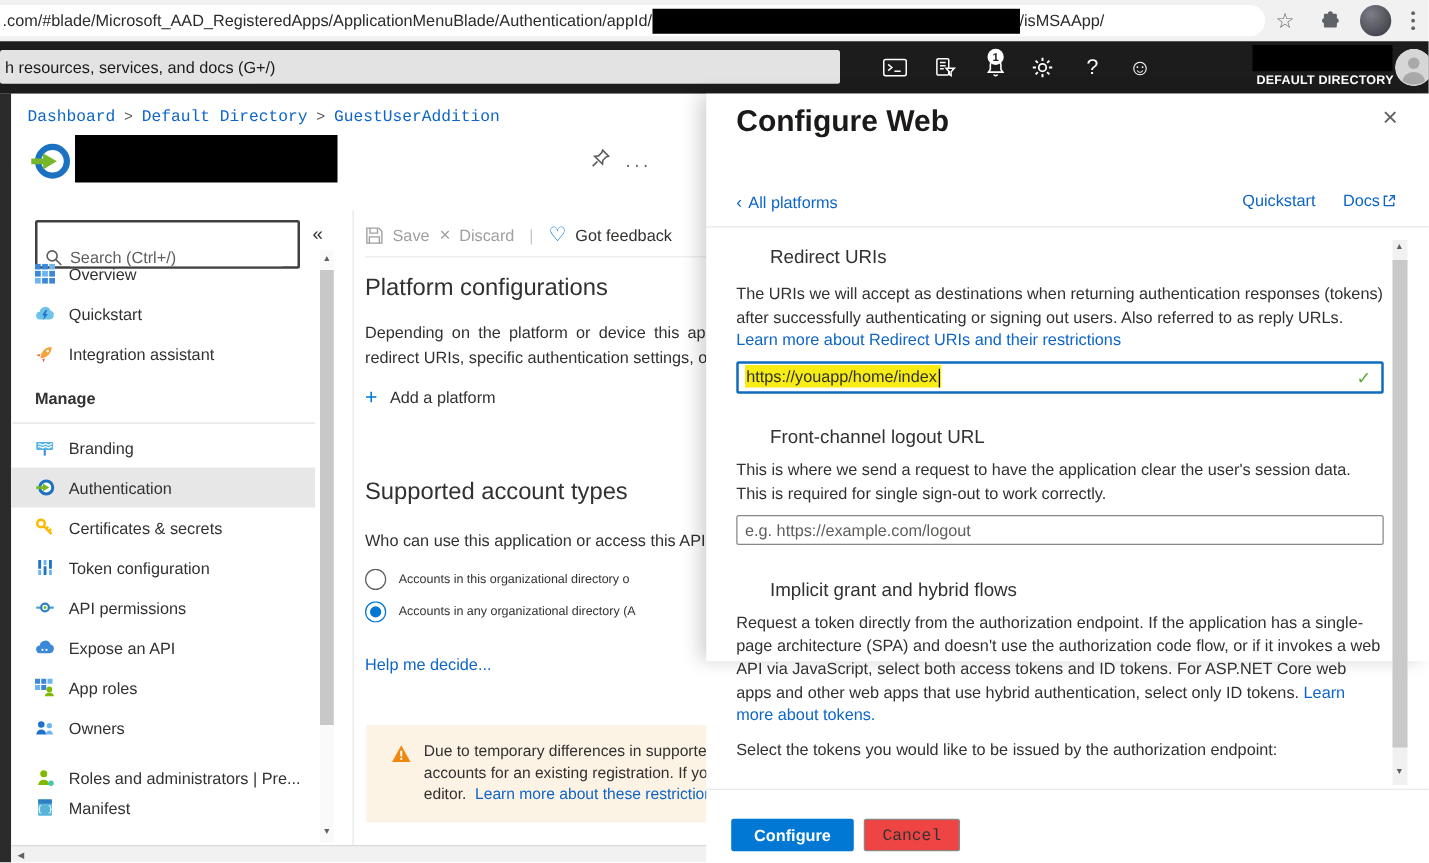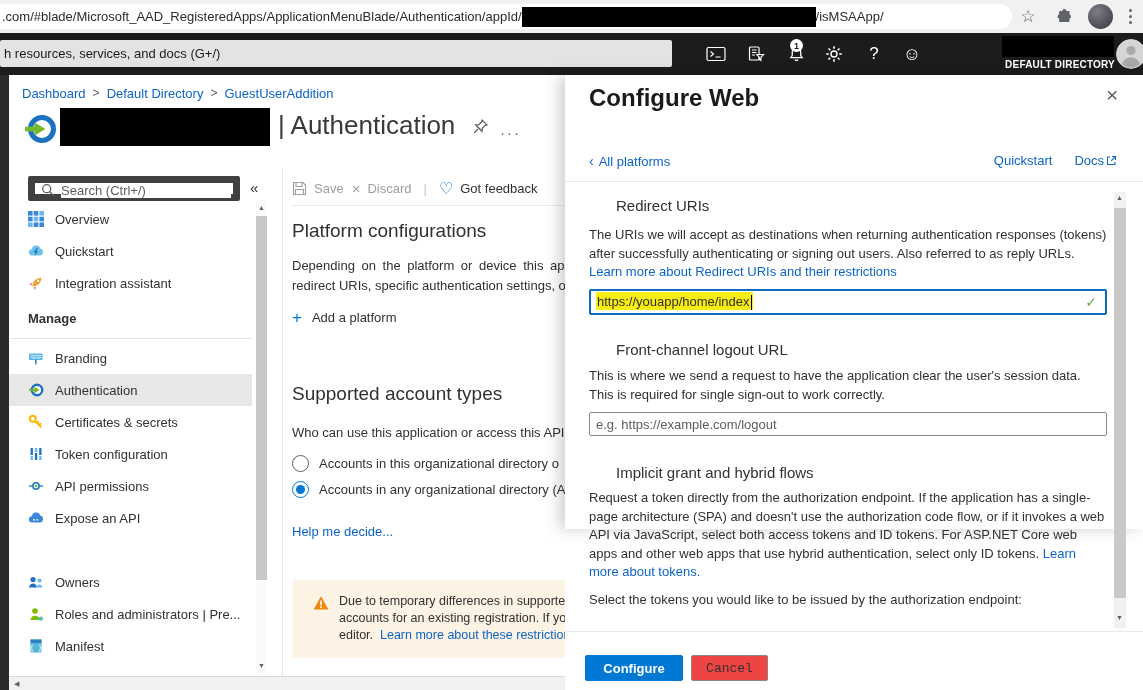--- a/index.html
+++ b/index.html
@@ -34,31 +34,31 @@
   .tenant-redact { position:absolute; left:1002px; top:3px; width:112px; height:21px; background:#000; }
   .tenant-dot { position:absolute; left:1116px; top:10px; color:#fff; font-size:11px; }
   .directory-label { position:absolute; right:28px; top:26px; color:#fff; font-size:10px; font-weight:bold;
     letter-spacing:.2px; }
   .avatar-azure { position:absolute; left:1116px; top:6px; width:30px; height:30px; border-radius:50%; overflow:hidden; }
 
   
   .left-strip { position:absolute; left:0; top:75px; width:9px; height:615px; background:#2b2b2b; }
   .workspace { position:absolute; left:9px; top:75px; width:1134px; height:615px; background:#fff; }
 
-  .breadcrumb { position:absolute; left:22px; top:86px; font-size:13px; display:flex; gap:7px; align-items:flex-start; }
+  .breadcrumb { position:absolute; left:22px; top:86px; font-size:13px; display:flex; gap:7px; align-items:flex-end;font-family:Liberation Mono, monospace; }
   .breadcrumb a { color:#0d65c8; text-decoration:none; cursor:pointer; }
   .crumb-sep { color:#605e5c; font-size:12px; }
 
   .page-title { position:absolute; left:278px; top:110px; font-size:26px; color:#3b3a39; white-space:nowrap; }
   .title-redact { position:absolute; left:60px; top:108px; width:210px; height:38px; background:#000; }
   .title-dots { position:absolute; left:500px; top:124px; color:#605e5c; font-size:15px; letter-spacing:2px; }
 
   
-  .sb-search { position:absolute; left:28px; top:176px; width:212px; height:25px; border:7px solid #404040;
-    border-radius:2px; display:flex; align-items:flex-start; gap:6px; padding-left:6px; background:#fff; }
+  .sb-search { position:absolute; left:28px; top:176px; width:212px; height:39px; border:2px solid #404040;
+    border-radius:2px; display:flex; align-items:flex-end; gap:6px; padding-left:6px; background:#fff; }
   .sb-search input { border:none; outline:none; font-size:13px; color:#323130; width:170px;
     font-family:"Liberation Sans", sans-serif; }
   .sb-search input::placeholder { color:#605e5c; }
   .collapse-chevron { position:absolute; left:250px; top:179px; font-size:15px; color:#323130; cursor:pointer; }
 
   .nav-item { position:absolute; left:9px; width:243px; height:32px; display:flex; align-items:center;
     gap:11px; padding-left:19px; font-size:13px; color:#323130; cursor:pointer; white-space:nowrap; }
   .nav-item.selected { background:#e7e7e7; }
   .nav-item svg { flex:0 0 auto; }
   .nav-section { position:absolute; left:28px; top:311px; font-size:13px; font-weight:bold; color:#323130; }
@@ -80,21 +80,21 @@
   .toolbar-line { position:absolute; left:292px; top:205px; width:273px; height:1px; background:#edebe9; }
 
   .h-main { position:absolute; left:292px; font-size:19px; color:#323130; white-space:nowrap; }
   .para-main { position:absolute; left:292px; width:273px; overflow:hidden; font-size:13px; color:#323130;
     line-height:20px; }
   .para-main div { white-space:nowrap; }
   .add-platform { position:absolute; left:292px; top:309px; display:flex; align-items:center; gap:10px;
     font-size:13px; color:#323130; cursor:pointer; }
   .add-plus { color:#0078d4; font-size:17px; line-height:1; }
   .radio-row { position:absolute; left:292px; width:273px; display:flex; align-items:center; gap:10px;
-    font-size:13px; color:#323130; overflow:hidden; white-space:nowrap; cursor:pointer; }
+    font-size:10px; color:#323130; overflow:hidden; white-space:nowrap; cursor:pointer; }
   .radio { width:17px; height:17px; border-radius:50%; border:1px solid #605e5c; flex:0 0 auto;
     position:relative; background:#fff; }
   .radio.sel { border-color:#0078d4; }
   .radio.sel::after { content:""; position:absolute; inset:3px; border-radius:50%; background:#0078d4; }
   .link { color:#0d65c8; text-decoration:none; cursor:pointer; }
   .help-link { position:absolute; left:292px; top:524px; font-size:13px; }
 
   .warning-box { position:absolute; left:293px; top:580px; width:272px; height:78px; background:#fdf3e5;
     display:flex; gap:10px; padding:13px 0 0 20px; overflow:hidden; }
   .warning-text { font-size:12.5px; color:#323130; line-height:17px; white-space:nowrap; }
@@ -216,21 +216,20 @@
   </div>
 
   <div class="abs" style="left:24px;top:112px;">
     <svg width="34" height="34" viewBox="0 0 34 34">
         <circle cx="18" cy="17" r="11.5" fill="#fff" stroke="#1b72c0" stroke-width="5"></circle>
         <path d="M1 17h12" stroke="#76b82a" stroke-width="4.6"></path>
         <path d="M10.5 10.5 21.5 17l-11 6.5z" fill="#76b82a"></path>
       </svg>
   </div>
   <div class="title-redact"></div>
-  <div class="page-title">| Authentication</div>
   <div class="abs" style="left:472px;top:118px;">
     <svg width="17" height="17" viewBox="0 0 16 16" fill="none" stroke="#605e5c" stroke-width="1.2">
         <path d="M9.5 2l4.5 4.5-1.8.6-2.5 2.5-.3 2.9-5.9-5.9 2.9-.3 2.5-2.5z"></path>
         <path d="M5.6 10.4 2 14"></path>
       </svg>
   </div>
   <div class="title-dots">···</div>
 
   <div class="sb-search">
     <svg width="14" height="14" viewBox="0 0 14 14" fill="none" stroke="#605e5c" stroke-width="1.3">
@@ -323,30 +322,44 @@
     <span>Expose an API</span>
   </div>
   <div class="nav-item" style="top:470px;">
     <svg width="16" height="16" viewBox="0 0 16 16">
         <path d="M1 8h14" stroke="#49a0d8" stroke-width="1.8"></path>
         <circle cx="8" cy="8" r="3.1" fill="#fff" stroke="#2e82c0" stroke-width="1.8"></circle>
         <circle cx="8" cy="8" r="1.2" fill="#76b82a"></circle>
       </svg>
     <span>API permissions</span>
   </div>
+  <div class="nav-item" style="top:534px;">
+    <svg width="16" height="16" viewBox="0 0 16 16">
+        <g fill="#3b88d8">
+          <rect y="1" width="4" height="4"></rect>
+          <rect x="5" y="1" width="4" height="4"></rect>
+          <rect x="10" y="1" width="4" height="4" fill="#6cb6f0"></rect>
+          <rect y="6" width="4" height="4" fill="#6cb6f0"></rect>
+          <rect x="5" y="6" width="4" height="4"></rect>
+        </g>
+        <circle cx="11.5" cy="9.5" r="2.3" fill="#7fba00"></circle>
+        <path d="M7.8 15c.4-2 1.9-3 3.7-3s3.3 1 3.7 3z" fill="#7fba00"></path>
+      </svg>
+    <span>App roles</span>
+  </div>
   <div class="nav-item" style="top:566px;">
     <svg width="16" height="16" viewBox="0 0 16 16">
         <circle cx="5" cy="5.5" r="2.6" fill="#1f72c8"></circle>
         <path d="M1 13.5c.4-2.6 2-3.9 4-3.9s3.6 1.3 4 3.9z" fill="#1f72c8"></path>
         <circle cx="11.5" cy="6.5" r="2.1" fill="#6cb6f0"></circle>
         <path d="M8.6 13.5c.3-2.1 1.5-3.1 2.9-3.1s2.6 1 2.9 3.1z" fill="#6cb6f0"></path>
       </svg>
     <span>Owners</span>
   </div>
-  <div class="nav-item" style="top:598px;">
+  <div class="nav-item" style="top:598px;align-items:flex-end;">
     <svg width="16" height="16" viewBox="0 0 16 16">
         <circle cx="7" cy="5" r="2.8" fill="#7fba00"></circle>
         <path d="M2.5 14c.4-2.8 2.1-4.2 4.5-4.2s4.1 1.4 4.5 4.2z" fill="#7fba00"></path>
         <circle cx="12.8" cy="12.6" r="2.2" fill="#49c5b1"></circle>
       </svg>
     <span>Roles and administrators | Pre...</span>
   </div>
   <div class="nav-item" style="top:630px;">
     <svg width="16" height="16" viewBox="0 0 16 16">
         <rect x="2.5" y="1.5" width="11" height="13" rx="1" fill="#59b4d9"></rect>

